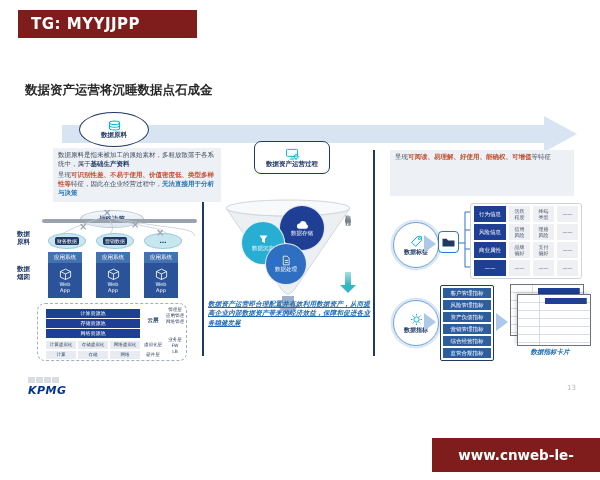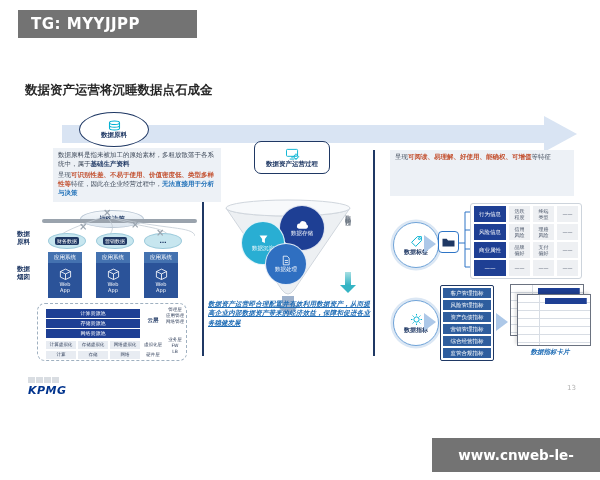--- a/index.html
+++ b/index.html
@@ -1,20 +1,20 @@
 <!DOCTYPE html>
 <html><head>
 <meta charset="utf-8">
 <style>
   html,body{margin:0;padding:0;}
   body{font-family:"DejaVu Sans","Liberation Sans",sans-serif;}
   #stage{position:relative;width:600px;height:480px;background:#ffffff;overflow:hidden;}
   .abs{position:absolute;}
   
-  .banner{background:#737373;color:#fff;font-weight:bold;}
+  .banner{background:#7f1d1d;color:#fff;font-weight:bold;}
   #top-banner{left:18px;top:10px;width:166px;height:28px;font-size:15px;line-height:28px;padding-left:13px;letter-spacing:.5px;}
   #bottom-banner{left:432px;top:438px;width:168px;height:34px;font-size:13.5px;line-height:34px;text-align:center;}
   
   #slide-title{left:25px;top:82px;font-size:12.5px;font-weight:bold;color:#262626;}
   
   #band{left:62px;top:125px;width:482px;height:18px;background:#d9e4f3;}
   #band-head{left:544px;top:116px;width:0;height:0;border-top:18px solid transparent;border-bottom:18px solid transparent;border-left:33px solid #d9e4f3;}
   
   .pill{background:#fff;border:1.5px solid #1f3864;display:flex;flex-direction:column;align-items:center;justify-content:center;z-index:3;}
   .pill .plabel{font-size:6.5px;font-weight:bold;color:#1f3864;line-height:1;margin-top:1px;white-space:nowrap;}

